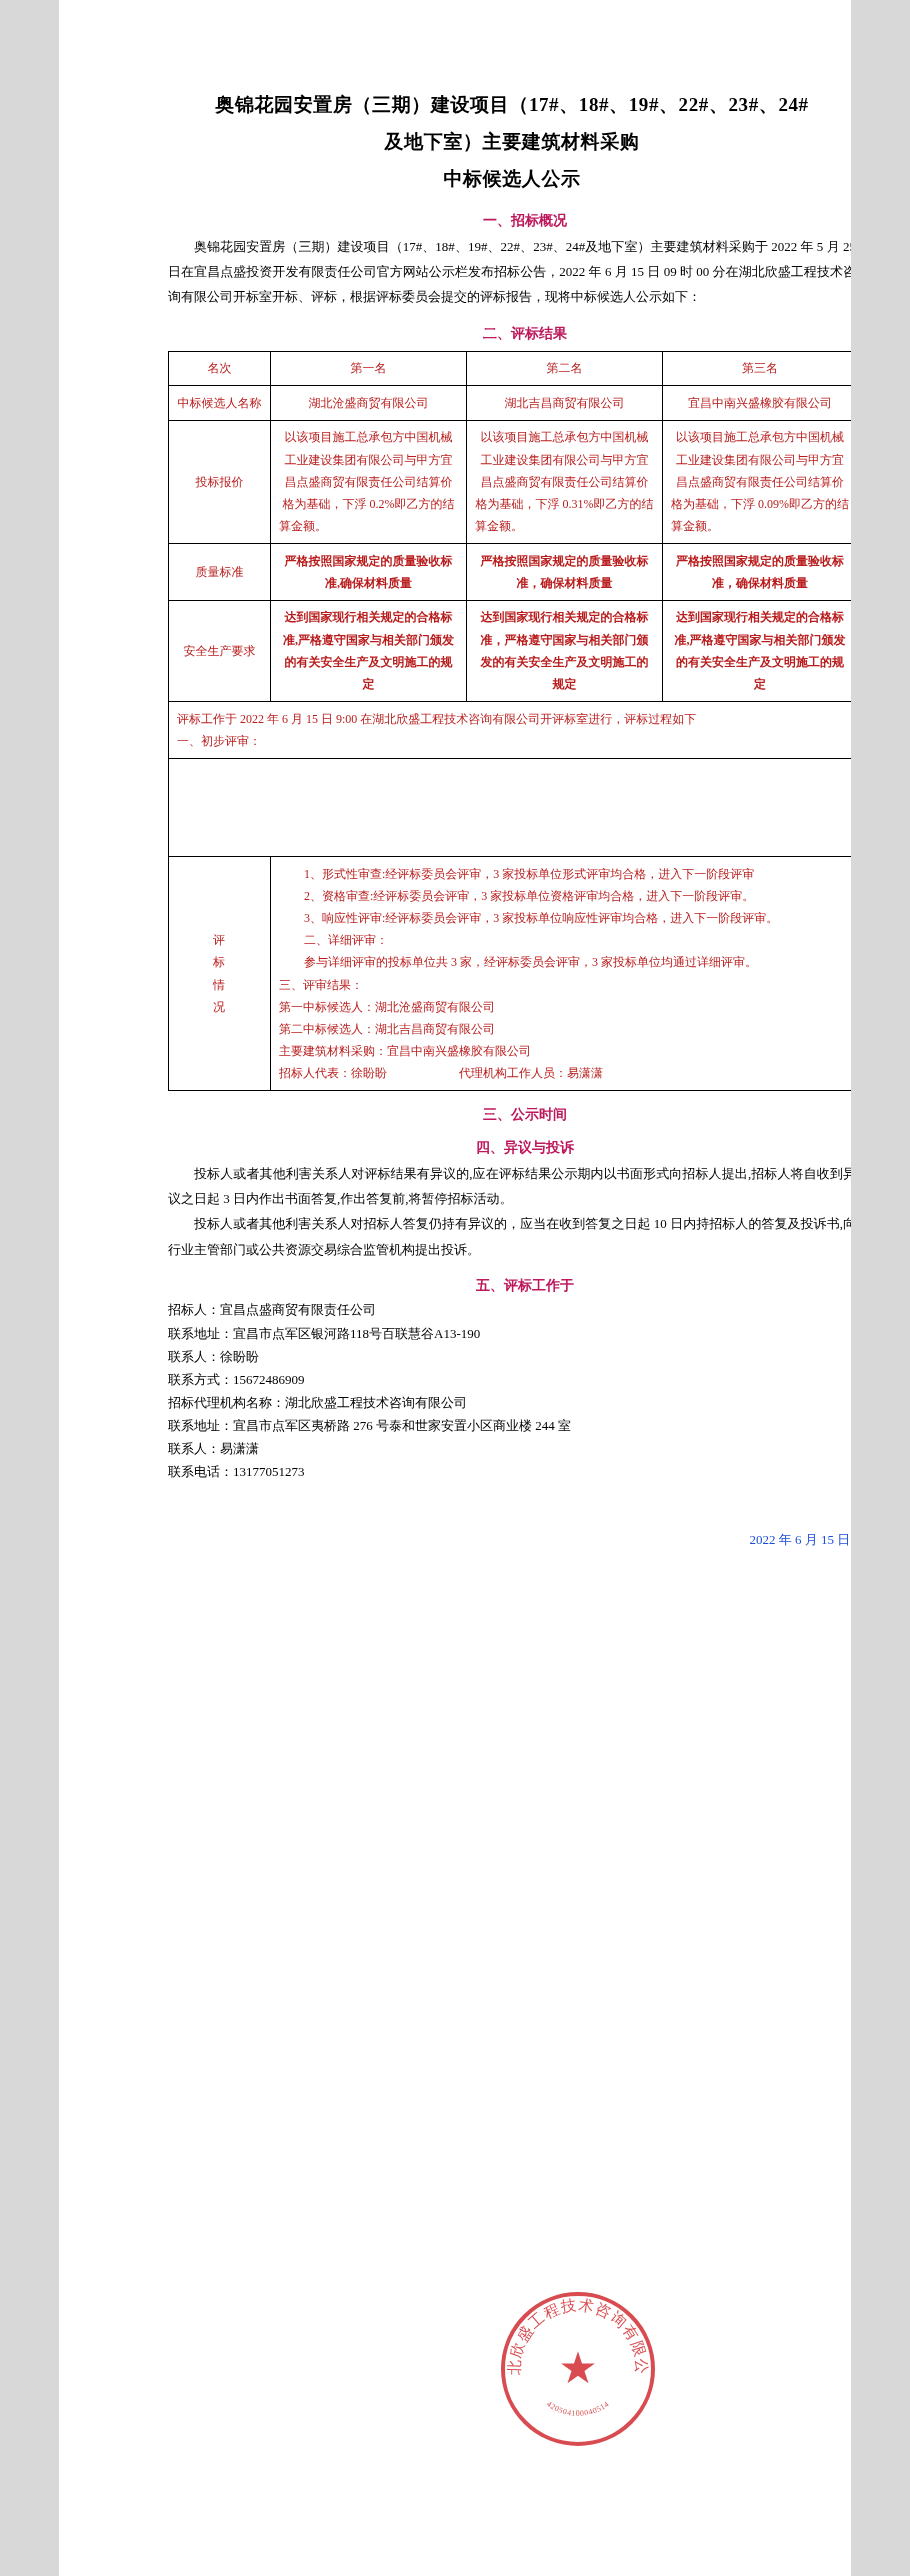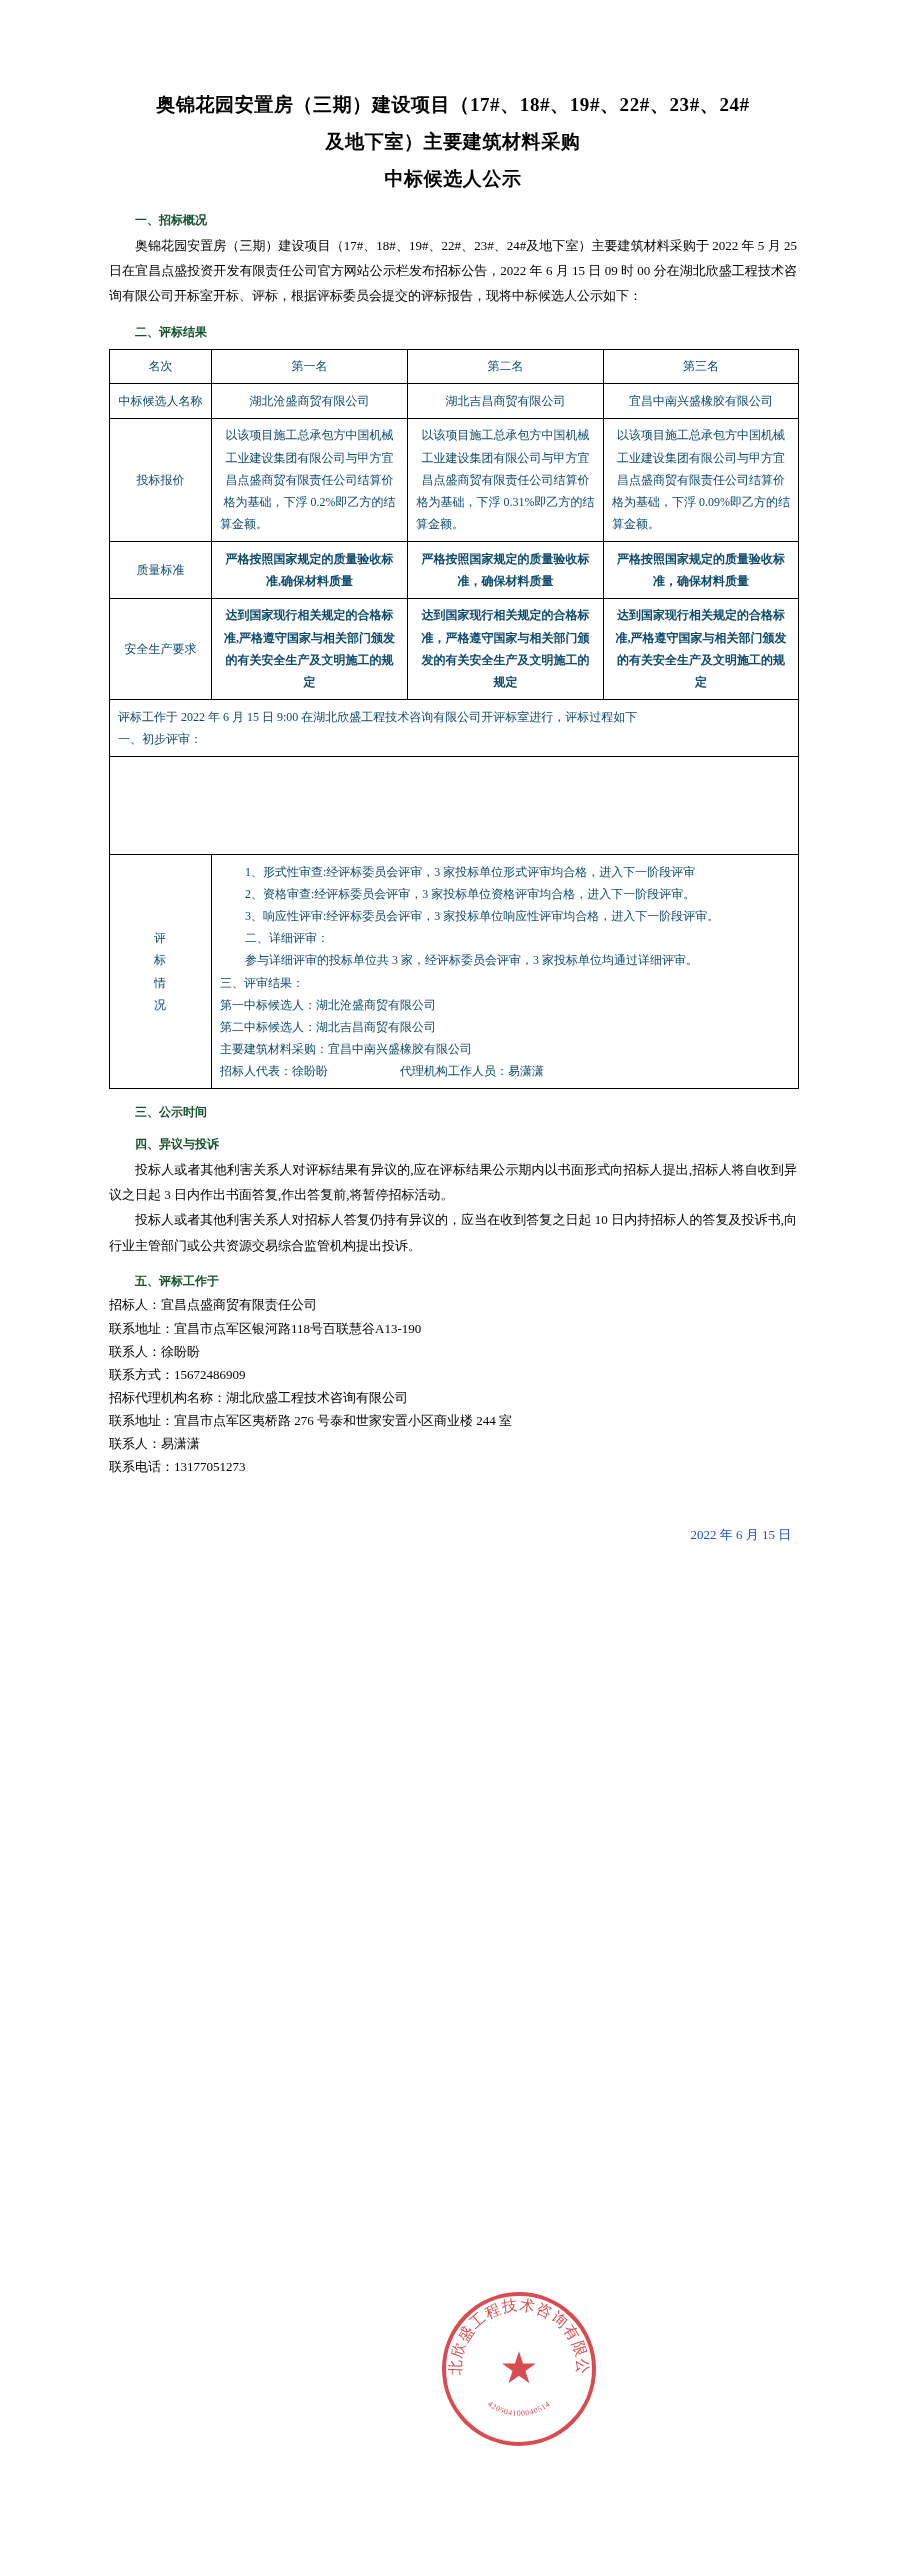--- a/index.html
+++ b/index.html
@@ -4,21 +4,21 @@
 <style>
   html, body {
     margin: 0;
     padding: 0;
     background: #d8d8d8;
   }
   body {
     font-family: "Liberation Serif", "DejaVu Serif", serif;
   }
   .page {
-    width: 910px;
+    width: 792px;
     height: 2576px;
     margin: 0 auto;
     background: #ffffff;
     position: relative;
     box-sizing: border-box;
     padding: 0;
     overflow: hidden;
   }
   .inner {
     position: absolute;
@@ -31,47 +31,48 @@
     font-size: 19px;
     font-weight: bold;
     line-height: 1.95;
     letter-spacing: 0.6px;
     color: #000;
   }
   .doc-title .line2 {
     display: block;
   }
   .sec-head {
-    font-size: 12px;
+    font-size: 14px;
     font-weight: bold;
     margin-top: 15px;
     margin-bottom: 3.4px;
     text-indent: 26px;
-    color: #14532d;
+    color: #be185d;
+    text-align: center;
   }
   .para {
     font-size: 13px;
     line-height: 1.95;
     text-align: justify;
     text-indent: 26px;
     color: #000;
   }
   table.main {
     border-collapse: collapse;
     width: 688px;
     margin-top: 8px;
     table-layout: fixed;
   }
   table.main td, table.main th {
     border: 0.6px solid #000;
     font-size: 12px;
     line-height: 1.85;
     padding: 5.7px 8px;
     vertical-align: middle;
-    color: #0c4a6e;
+    color: #b91c1c;
     font-weight: normal;
     text-align: center;
   }
   table.main th {
     font-weight: normal;
   }
   td.rowlabel {
     text-align: center;
     width: 102px;
   }

